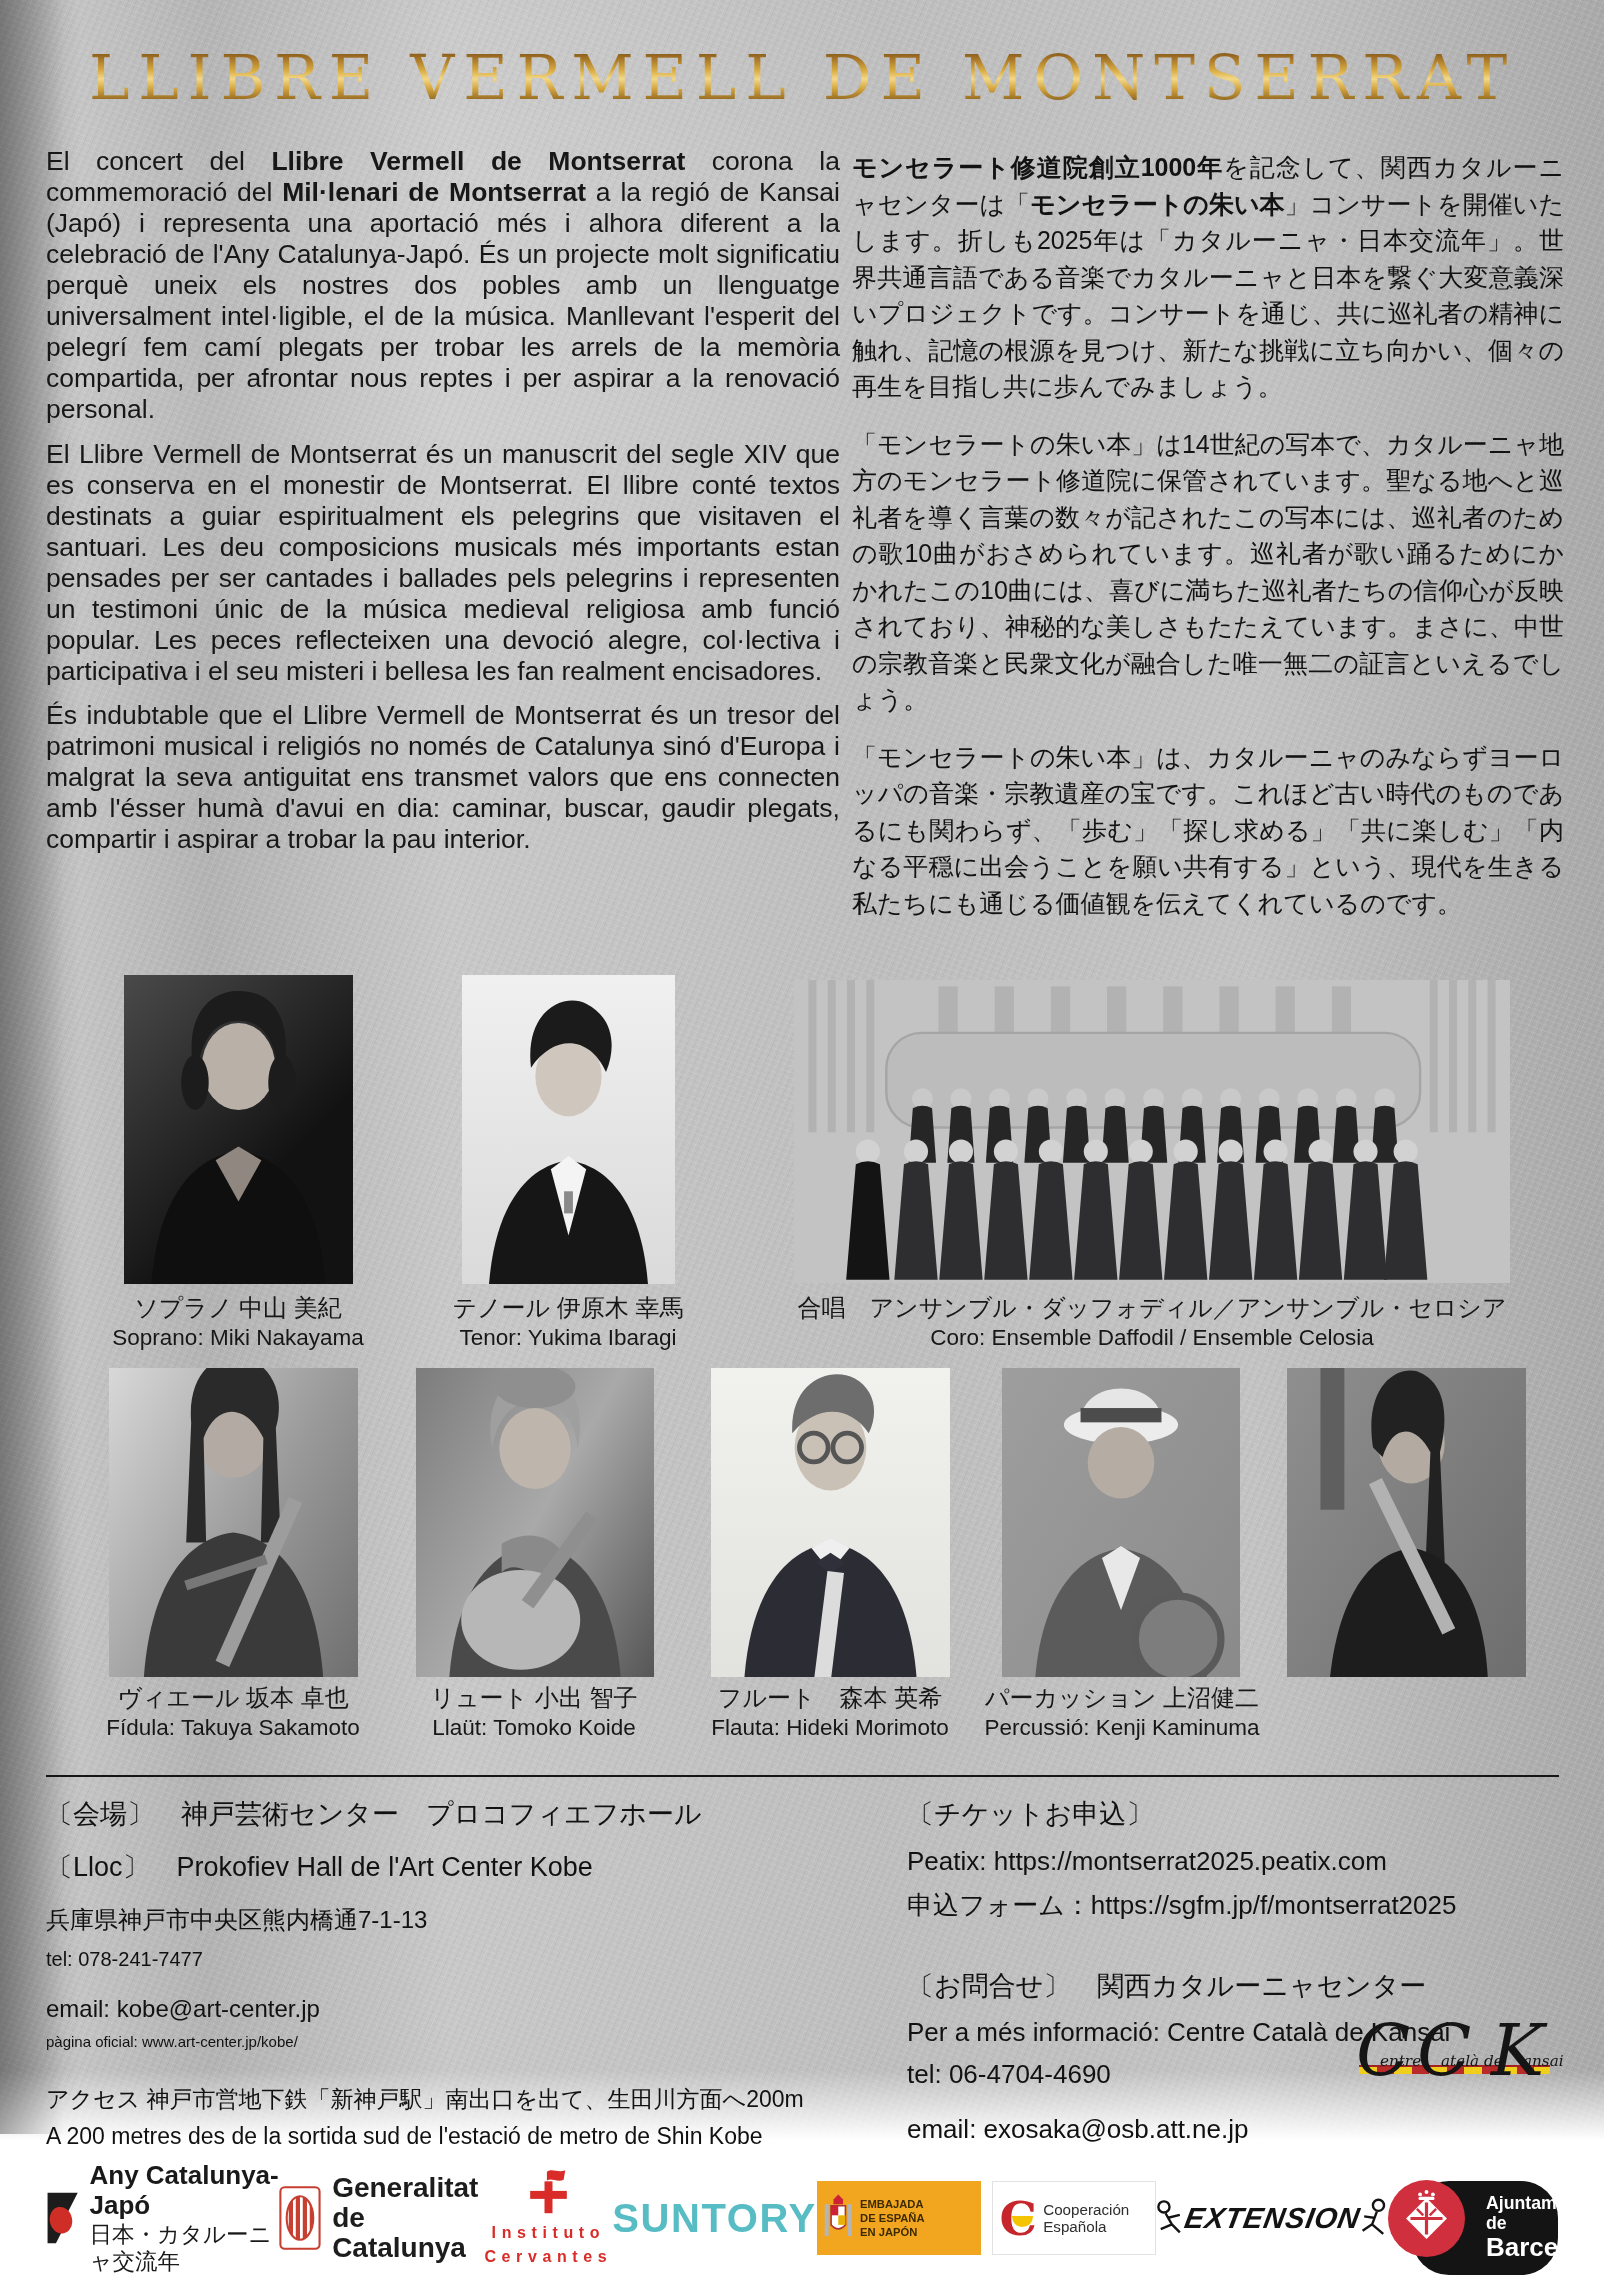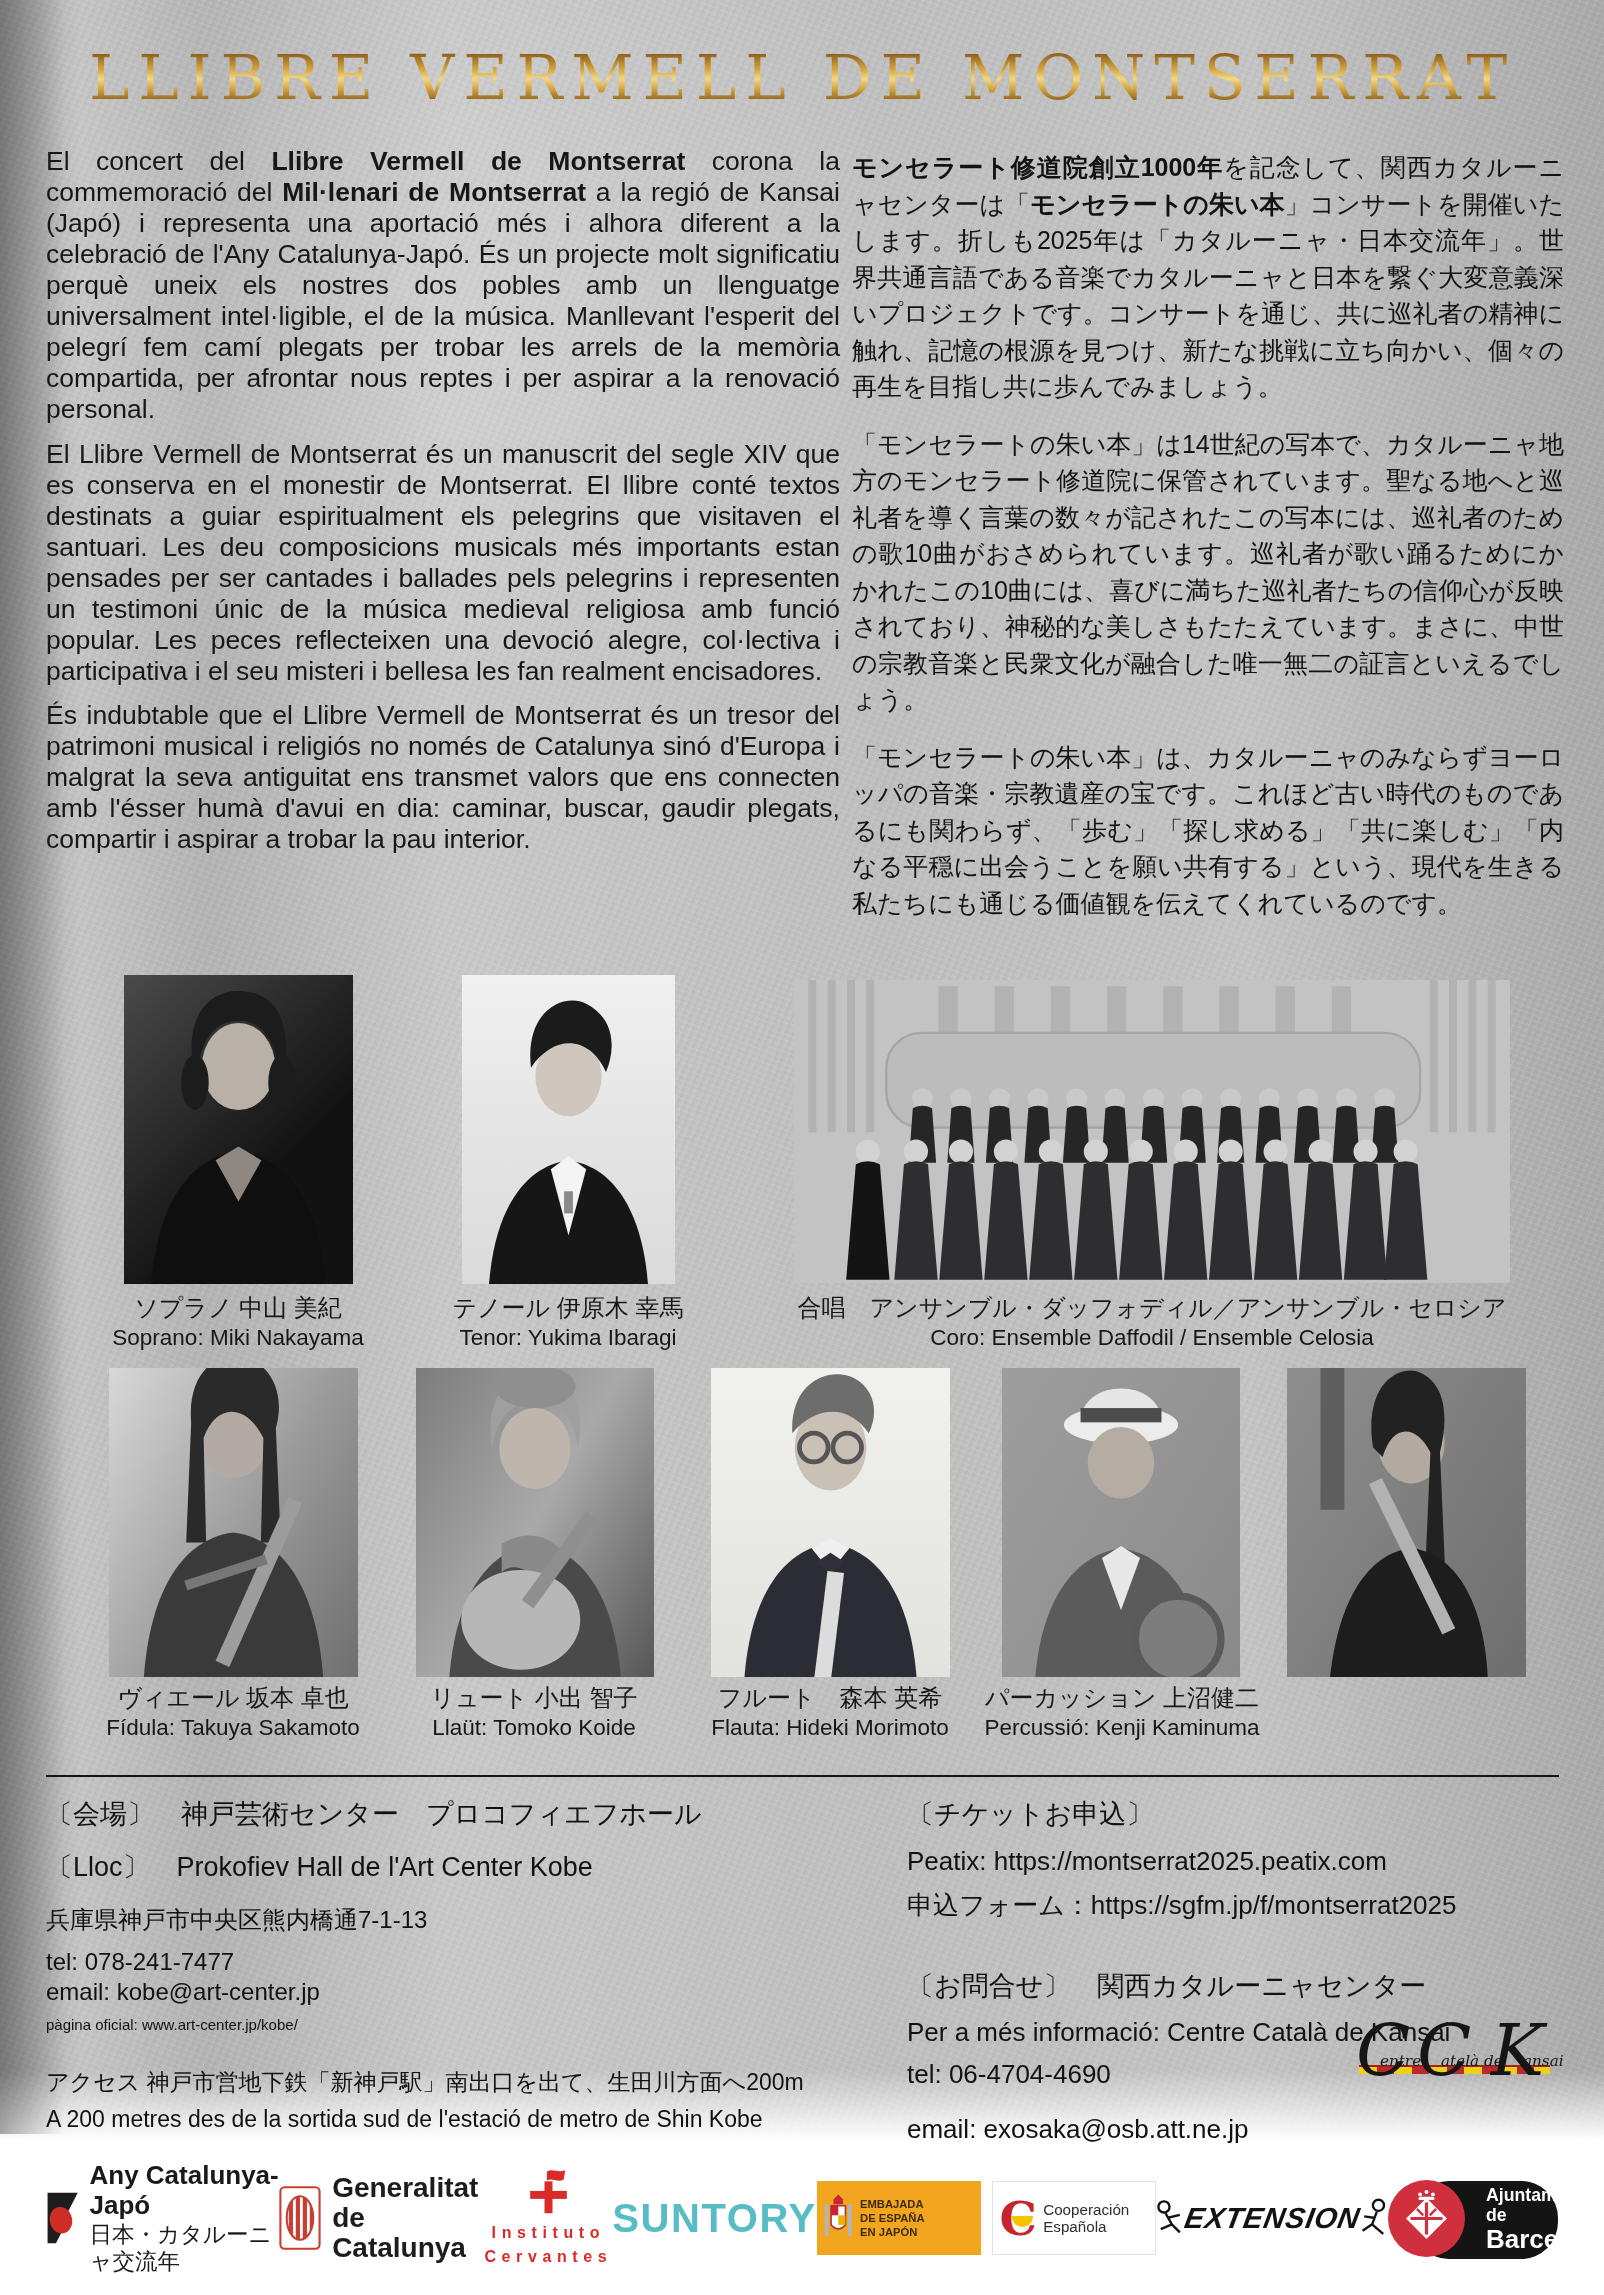--- a/index.html
+++ b/index.html
@@ -36,21 +36,21 @@
   .cap{position:absolute;text-align:center;transform:translateX(-50%);color:#171717;white-space:nowrap;}
   .cap .jp{font-size:24px;line-height:1.25;}
   .cap .en{font-size:22.5px;line-height:1.3;}
 
   .rule{position:absolute;left:46px;right:46px;top:1775px;height:2.4px;background:#151515;}
 
   .venue{position:absolute;left:46px;top:1796px;width:834px;color:#111;}
   .venue .l1{font-size:27px;margin-bottom:17px;}
   .venue .l2{font-size:27px;margin-bottom:19px;}
   .venue .l3{font-size:24px;margin-bottom:12px;}
-  .venue .l4{font-size:24px;margin-bottom:2px;}
+  .venue .l4{font-size:20px;margin-bottom:24px;}
   .venue .l5{font-size:24px;margin-bottom:10.4px;}
   .venue .l6{font-size:15px;margin-bottom:34px;}
   .venue .l7{font-size:23px;margin-bottom:8px;}
   .venue .l8{font-size:23px;}
 
   .tickets{position:absolute;left:907px;top:1796px;width:666px;color:#111;}
   .tickets .t1{font-size:27px;margin-bottom:13.6px;}
   .tickets .t2{font-size:26px;margin-bottom:11.2px;}
   .tickets .t3{font-size:26px;margin-bottom:45px;}
   .tickets .t4{font-size:27px;margin-bottom:13px;}
@@ -79,21 +79,21 @@
   .lg-emb{display:flex;align-items:stretch;}
   .lg-emb .boxA{width:164px;height:74px;background:#f2a51f;display:flex;align-items:center;gap:6.4px;padding:3.2px 6.4px;box-sizing:border-box;}
   .lg-emb .boxA .txt{font-size:11.2px;font-weight:700;color:#3c2a00;line-height:1.25;}
   .lg-emb .boxB{width:164px;height:74px;background:#ffffff;display:flex;align-items:center;gap:6.4px;padding:3.2px 6.4px;box-sizing:border-box;border:0.8px solid #e2e2e2;}
   .lg-emb .coopC{position:relative;font-size:47px;font-weight:700;color:#c7252c;line-height:1;font-family:"DejaVu Serif",serif;}
   .lg-emb .coopC::after{content:"";position:absolute;left:13px;top:21px;width:21px;height:11.2px;background:#f5c400;border-radius:0 0 11.2px 11.2px;}
   .lg-emb .boxB .txt{font-size:15.2px;color:#2e2e2e;line-height:1.15;}
   .lg-ext{display:flex;align-items:center;gap:1.6px;}
   .lg-ext .word{font-style:italic;font-weight:800;font-size:29px;color:#131313;transform:skewX(-10deg);letter-spacing:0.8px;}
   .lg-aj{position:relative;width:241px;height:77px;}
-  .lg-aj .pill{position:absolute;left:24px;top:1.6px;right:0;height:78px;background:#141414;border-radius:37px;
+  .lg-aj .pill{position:absolute;left:24px;top:1.6px;right:0;height:94px;background:#141414;border-radius:37px;
       display:flex;flex-direction:column;justify-content:center;padding-left:74px;box-sizing:border-box;color:#fff;}
   .lg-aj .pill .a{font-size:17.7px;font-weight:700;line-height:1.1;}
   .lg-aj .pill .b{font-size:26px;font-weight:700;line-height:1.1;}
   .lg-aj .disc{position:absolute;left:0;top:0;width:77px;height:77px;border-radius:50%;background:#d0303e;}
 </style>
 </head>
 <body>
 
 <div class="poster">
   <div class="texture"></div>

